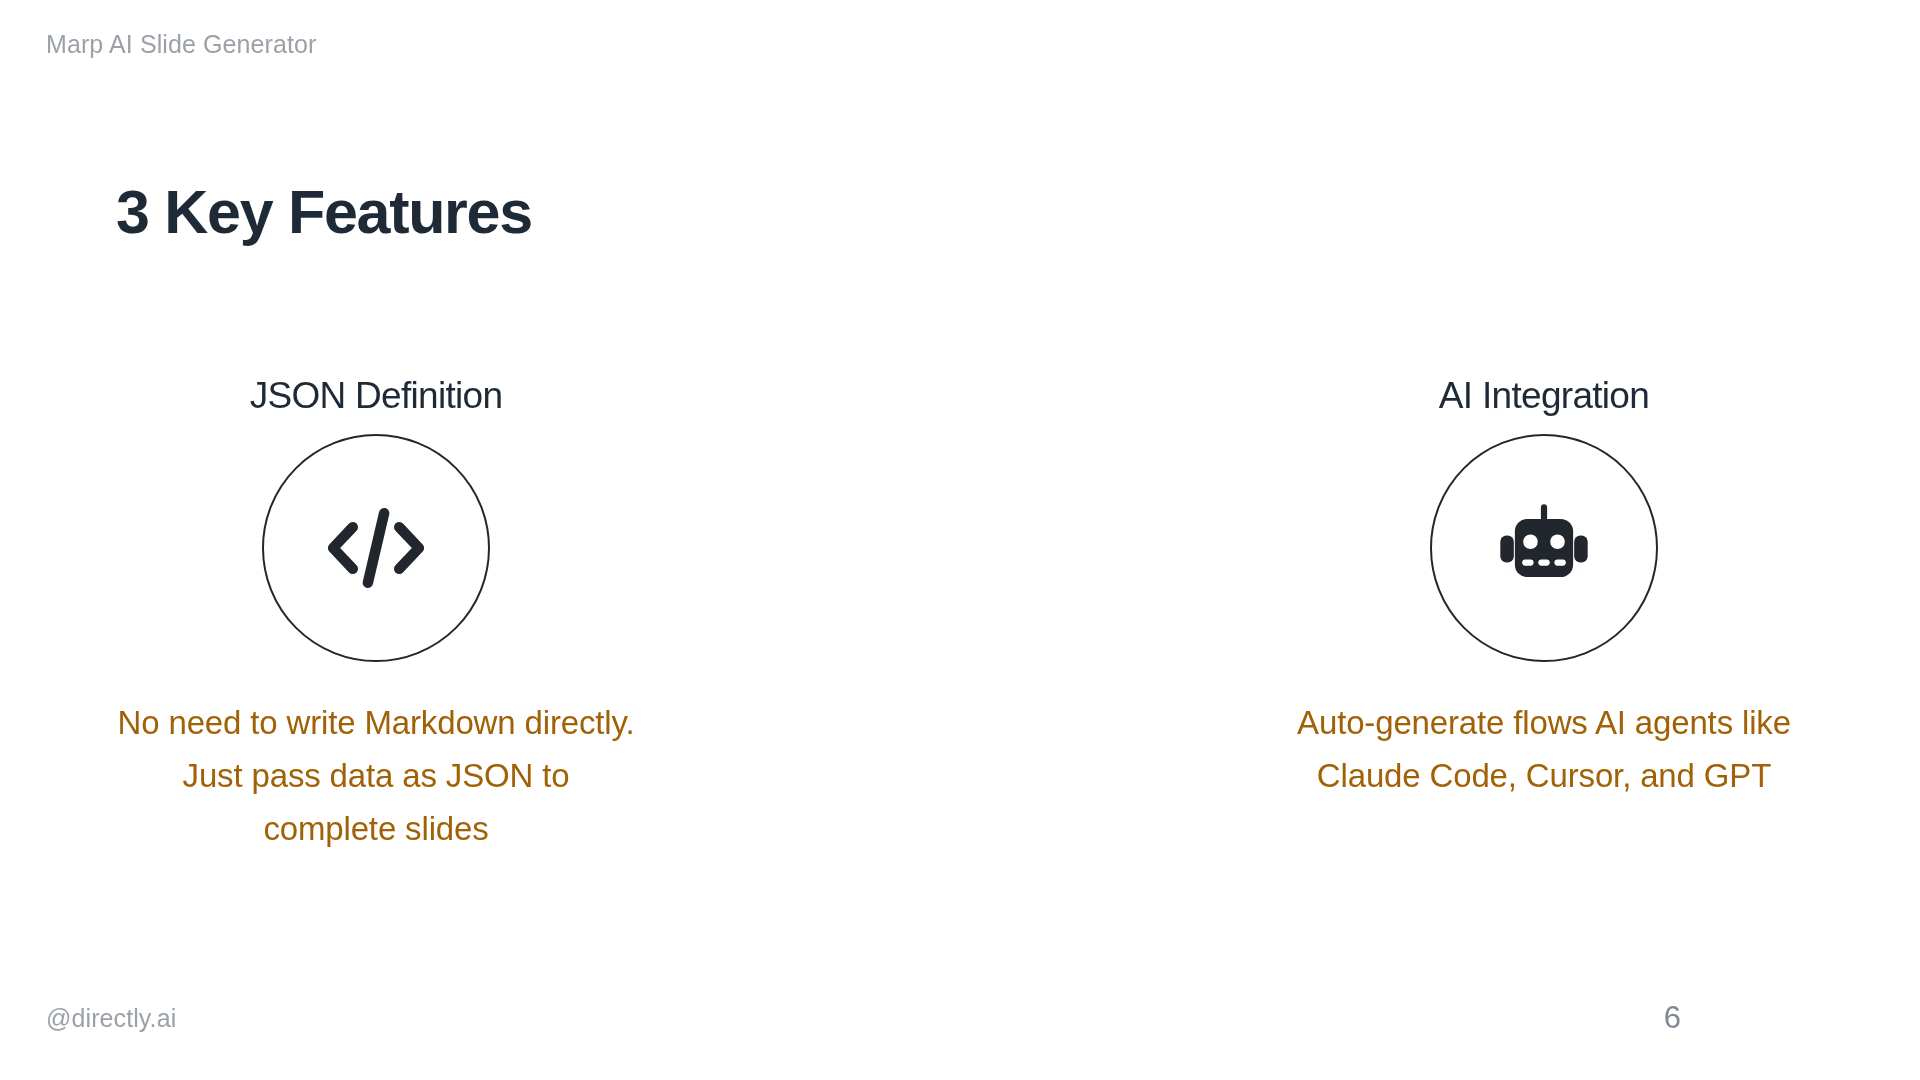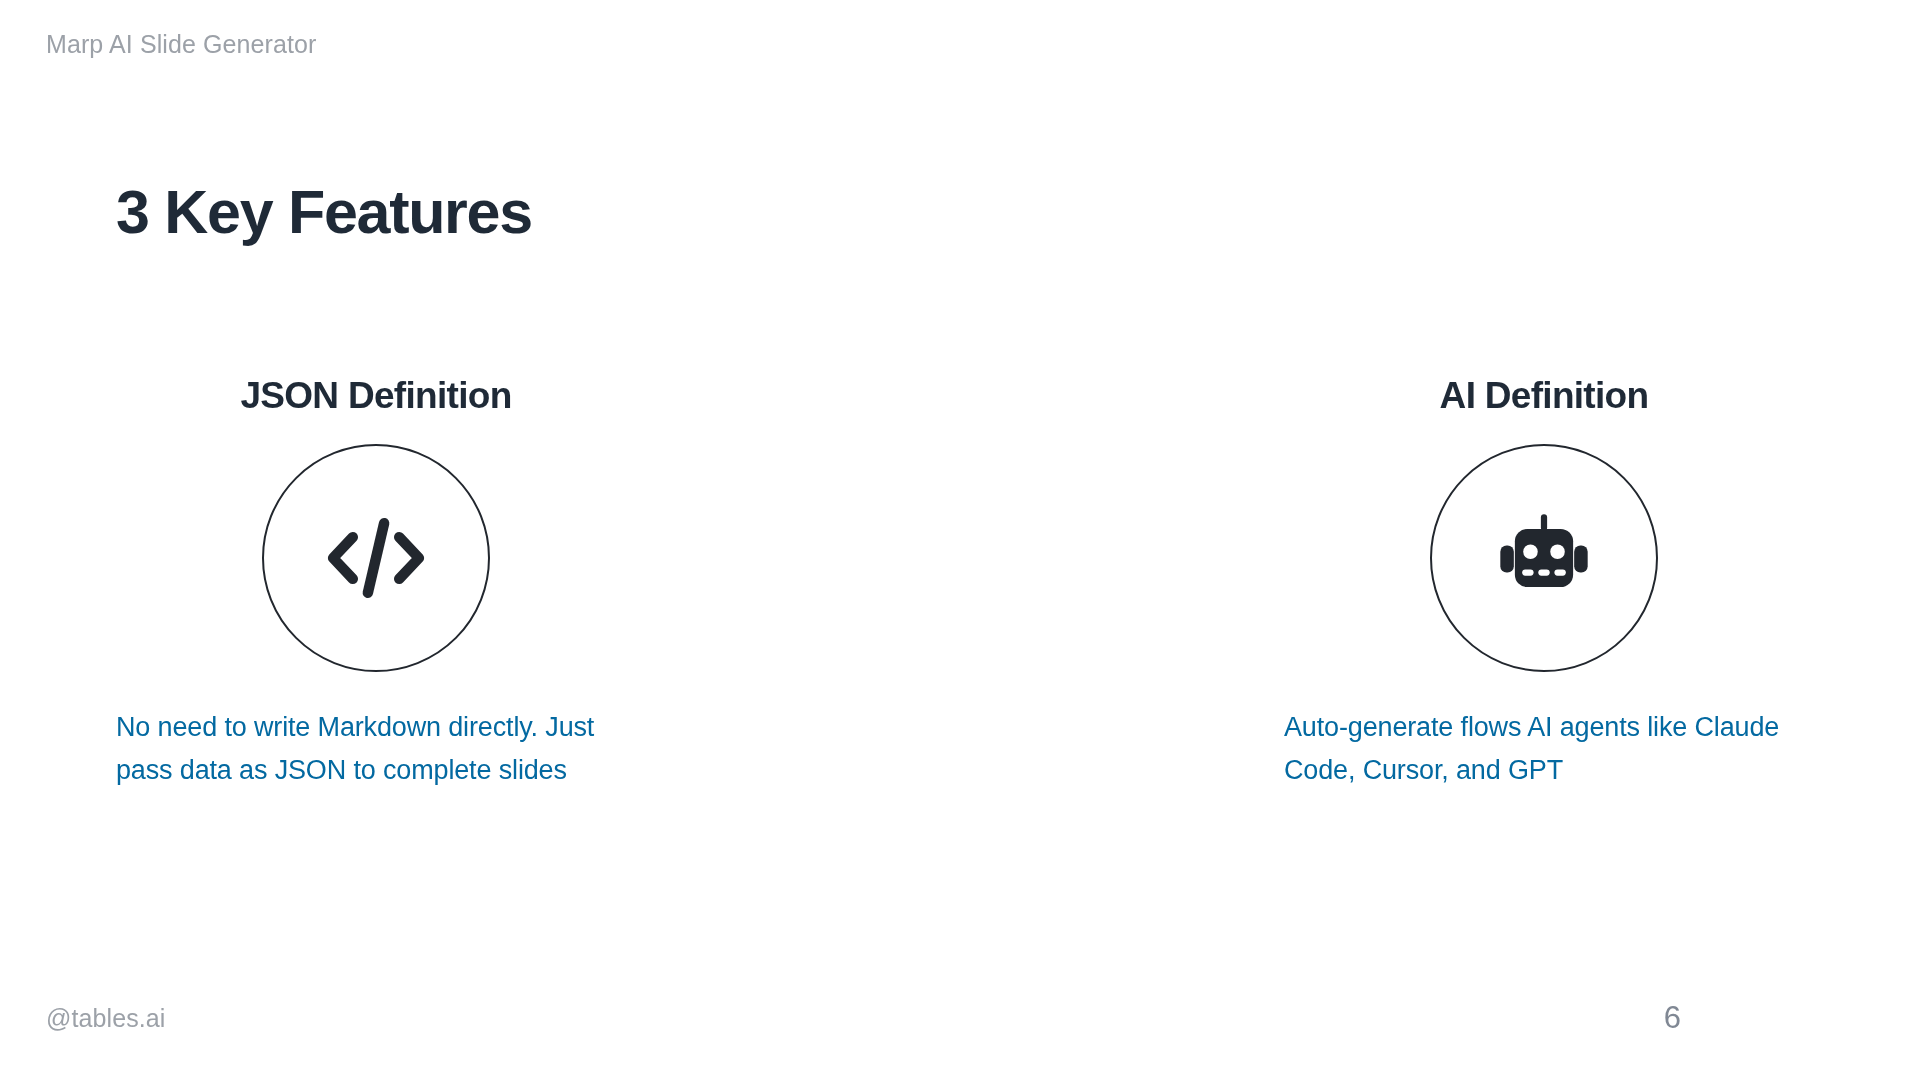--- a/index.html
+++ b/index.html
@@ -47,46 +47,46 @@
   }
   .column {
     width:520px;
     display:flex;
     flex-direction:column;
     align-items:center;
   }
 
   .col-title {
     font-size:37px;
-    font-weight:bold;
+    font-weight:normal;
     color:#1f2a37;
     letter-spacing:-0.7px;
     line-height:1.15;
     text-align:center;
-    margin-bottom:26px;
+    margin-bottom:16px;
     white-space:nowrap;
   }
 
   .icon-circle {
     width:228px; height:228px;
     border:2.6px solid #22272e;
     border-radius:50%;
     display:flex;
     align-items:center;
     justify-content:center;
     margin-bottom:34px;
     background:#ffffff;
   }
   .icon-circle svg { display:block; }
 
   .col-desc {
-    font-size:27px;
-    color:#0369a1;
+    font-size:33px;
+    color:#a16207;
     line-height:1.62;
-    text-align:left;
+    text-align:center;
     letter-spacing:-0.15px;
     max-width:520px;
   }
 
   
   .footer-brand {
     position:absolute;
     left:46px; bottom:47px;
     font-size:25px;
     color:#9ca1a8;
@@ -120,21 +120,21 @@
               <polyline points="70,32 87,50 70,68"></polyline>
               <line x1="57" y1="20" x2="43" y2="80"></line>
             </g>
           </svg>
         </span>
       </div>
       <div class="col-desc">No need to write Markdown directly. Just pass data as JSON to complete slides</div>
     </div>
 
     <div class="column">
-      <div class="col-title">AI Definition</div>
+      <div class="col-title">AI Integration</div>
       <div class="icon-circle">
         <span>
           <svg width="104" height="104" viewBox="0 0 100 100" aria-hidden="true">
             <g fill="#22272e">
               <rect x="47" y="8" width="6" height="16" rx="3"></rect>
               <rect x="22" y="22" width="56" height="56" rx="12"></rect>
               <rect x="8" y="38" width="13" height="26" rx="6"></rect>
               <rect x="79" y="38" width="13" height="26" rx="6"></rect>
             </g>
             <g fill="#ffffff">
@@ -146,17 +146,17 @@
             </g>
           </svg>
         </span>
       </div>
       <div class="col-desc">Auto-generate flows AI agents like Claude Code, Cursor, and GPT</div>
     </div>
 
 
   </div>
 
-  <div class="footer-brand">@tables.ai</div>
+  <div class="footer-brand">@directly.ai</div>
 
   <div class="footer-page">6</div>
 
 </div>
 
 </body></html>

